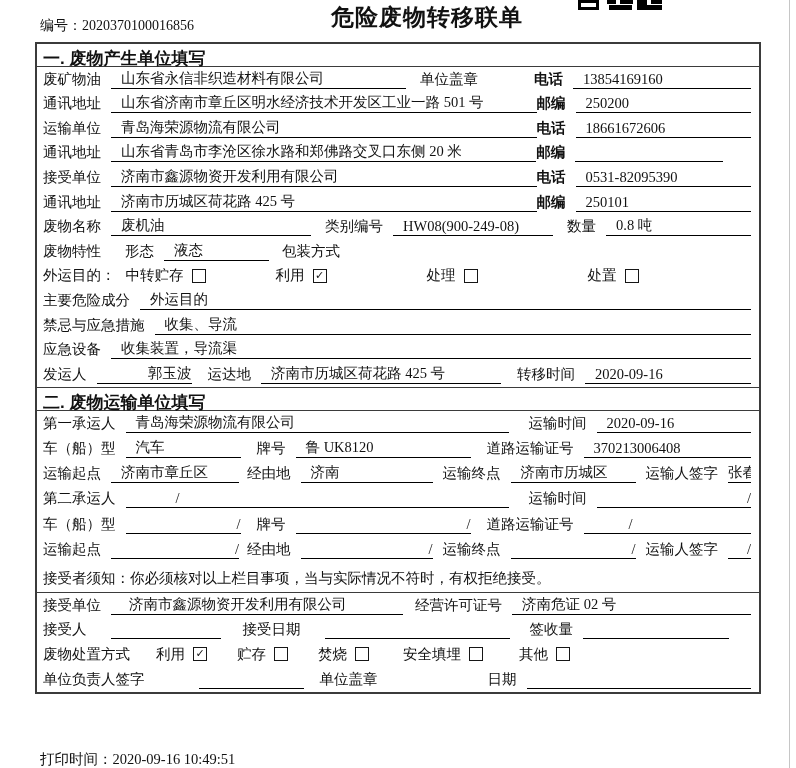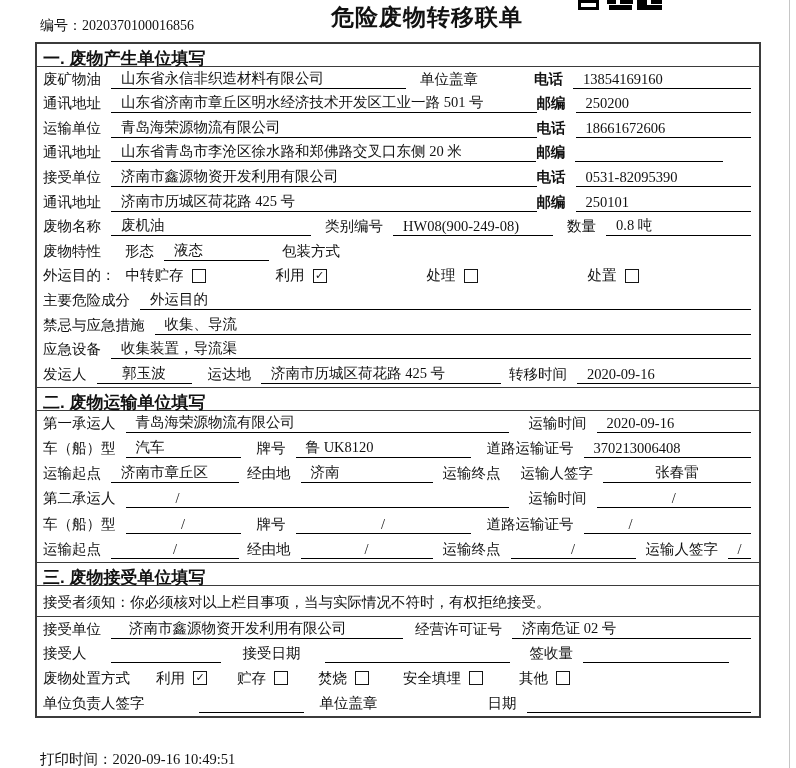--- a/index.html
+++ b/index.html
@@ -20,21 +20,21 @@
   .box{position:absolute;left:35px;top:42px;width:726px;border:2px solid #3b3b3b;box-sizing:border-box;background:#fff;}
   .sec-head{height:18px;padding:3px 0 1px 6px;border-bottom:1.5px solid #3b3b3b;
     font-family:"Liberation Sans","DejaVu Sans",sans-serif;font-weight:bold;font-size:17px;}
   .bt{border-top:1.5px solid #3b3b3b;}
   .notice{height:23px;padding:7px 0 0 6px;border-bottom:1.5px solid #3b3b3b;font-size:14.5px;white-space:nowrap;}
   .row{display:flex;align-items:flex-end;height:24.6px;padding:0 8px 3px 6px;font-size:14.5px;box-sizing:border-box;}
   .sec2 .row{height:25.2px;}
   .sec3 .row{height:24.7px;}
   .lbl{white-space:nowrap;margin-right:10px;}
   .u{border-bottom:1px solid #000;padding-left:10px;white-space:nowrap;box-sizing:border-box;overflow:hidden;}
-  .uc{text-align:center;padding-left:0;}
+  .uc{text-align:right;padding-left:0;}
   .fx{flex:1;}
   .mla{margin-left:auto;font-weight:bold;}
   .opt{white-space:nowrap;display:inline-flex;align-items:center;}
   .cb{display:inline-block;width:12px;height:12px;border:1.5px solid #161616;margin-left:8px;
     font-size:11px;line-height:12px;text-align:center;vertical-align:-1px;
     font-family:"DejaVu Sans",sans-serif;}
   .footer{position:absolute;left:40px;top:750px;font-size:14.5px;white-space:nowrap;}
 </style>
 </head>
 <body>
@@ -139,21 +139,21 @@
     </div>
     <div class="row">
       <span class="lbl">应急设备</span>
       <span class="u fx">收集装置，导流渠</span>
     </div>
     <div class="row">
       <span class="lbl">发运人</span>
       <span class="u uc" style="width:95px">郭玉波</span>
       <span class="lbl" style="margin-left:16px">运达地</span>
       <span class="u" style="width:240px">济南市历城区荷花路 425 号</span>
-      <span class="lbl" style="margin-left:8px">转移时间</span>
+      <span class="lbl" style="margin-left:16px">转移时间</span>
       <span class="u fx">2020-09-16</span>
     </div>
   </div>
 
   <div class="sec-head bt">二. 废物运输单位填写</div>
   <div class="sec2">
     <div class="row">
       <span class="lbl">第一承运人</span>
       <span class="u" style="width:383px">青岛海荣源物流有限公司</span>
       <span class="lbl" style="margin-left:20px">运输时间</span>
@@ -166,20 +166,21 @@
       <span class="u" style="width:175px">鲁 UK8120</span>
       <span class="lbl" style="margin-left:16px">道路运输证号</span>
       <span class="u fx">370213006408</span>
     </div>
     <div class="row">
       <span class="lbl">运输起点</span>
       <span class="u" style="width:128px">济南市章丘区</span>
       <span class="lbl" style="margin-left:8px">经由地</span>
       <span class="u" style="width:132px">济南</span>
       <span class="lbl" style="margin-left:10px">运输终点</span>
+      <span class="u" style="width:125px">济南市历城区</span>
       <span class="lbl" style="margin-left:10px">运输人签字</span>
       <span class="u uc fx">张春雷</span>
     </div>
     <div class="row">
       <span class="lbl">第二承运人</span>
       <span class="u uc" style="width:383px;text-align:left;padding-left:50px">/</span>
       <span class="lbl" style="margin-left:20px">运输时间</span>
       <span class="u uc fx">/</span>
     </div>
     <div class="row">
@@ -195,21 +196,20 @@
       <span class="u uc" style="width:128px">/</span>
       <span class="lbl" style="margin-left:8px">经由地</span>
       <span class="u uc" style="width:132px">/</span>
       <span class="lbl" style="margin-left:10px">运输终点</span>
       <span class="u uc" style="width:125px">/</span>
       <span class="lbl" style="margin-left:10px">运输人签字</span>
       <span class="u uc fx">/</span>
     </div>
   </div>
 
-  <div class="sec-head bt">三. 废物接受单位填写</div>
   <div class="notice">接受者须知：你必须核对以上栏目事项，当与实际情况不符时，有权拒绝接受。</div>
   <div class="sec3">
     <div class="row">
       <span class="lbl">接受单位</span>
       <span class="u" style="width:292px;padding-left:18px">济南市鑫源物资开发利用有限公司</span>
       <span class="lbl" style="margin-left:12px">经营许可证号</span>
       <span class="u fx">济南危证 02 号</span>
     </div>
     <div class="row">
       <span class="lbl">接受人</span>

